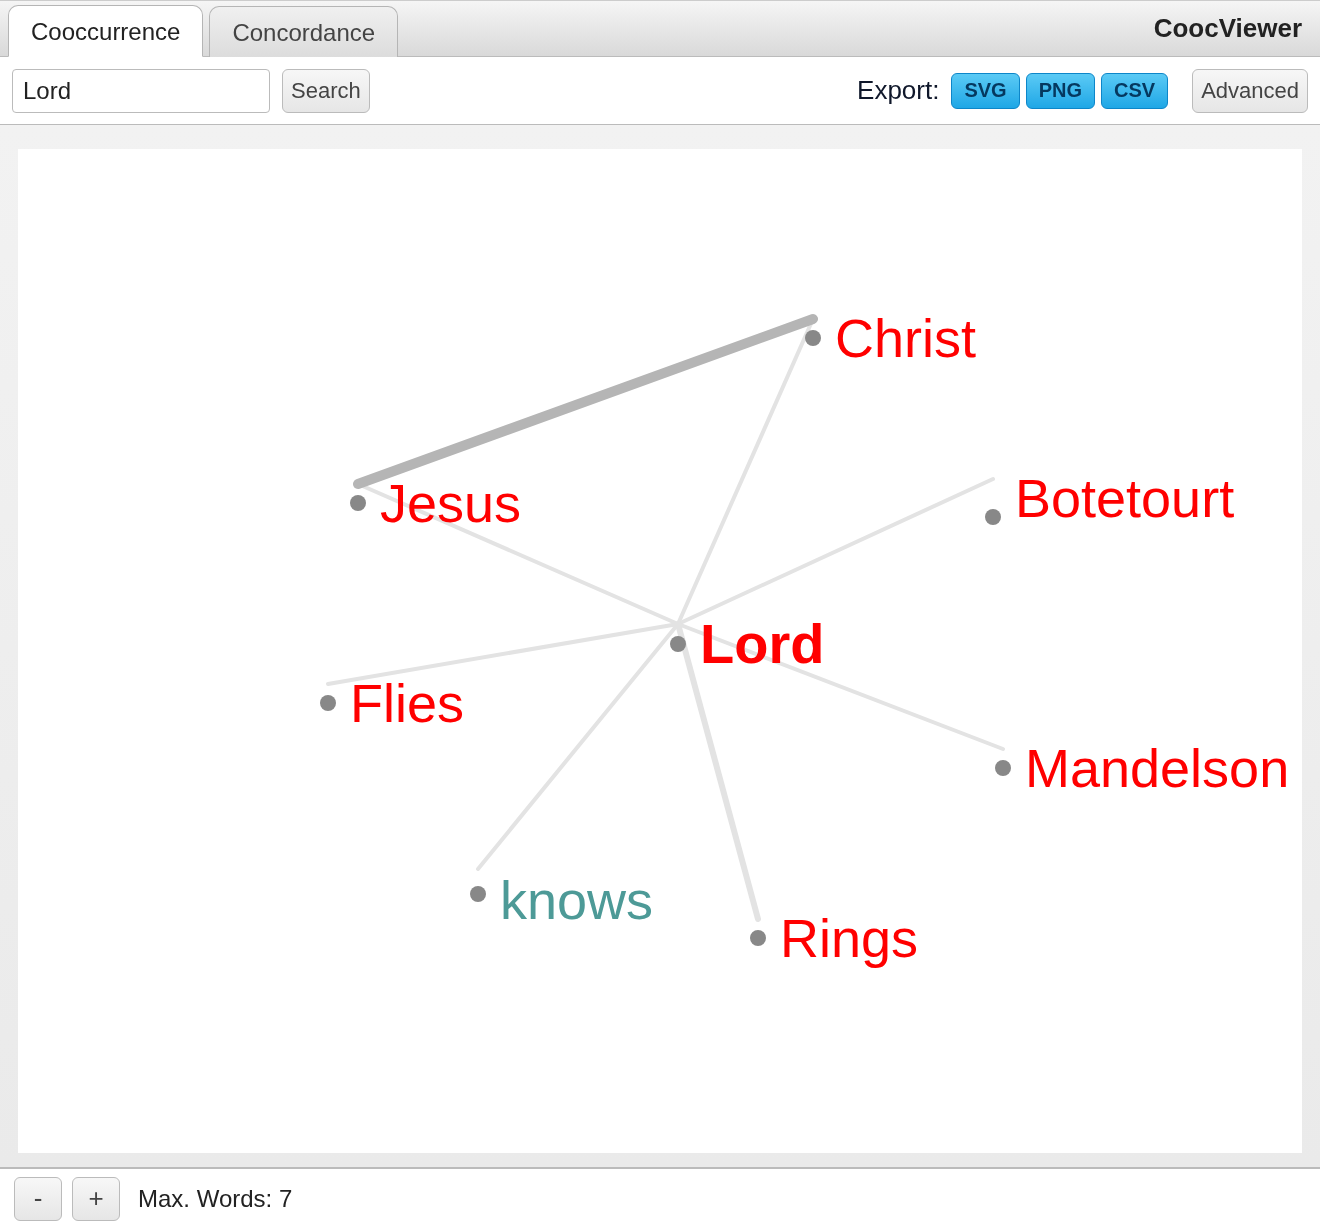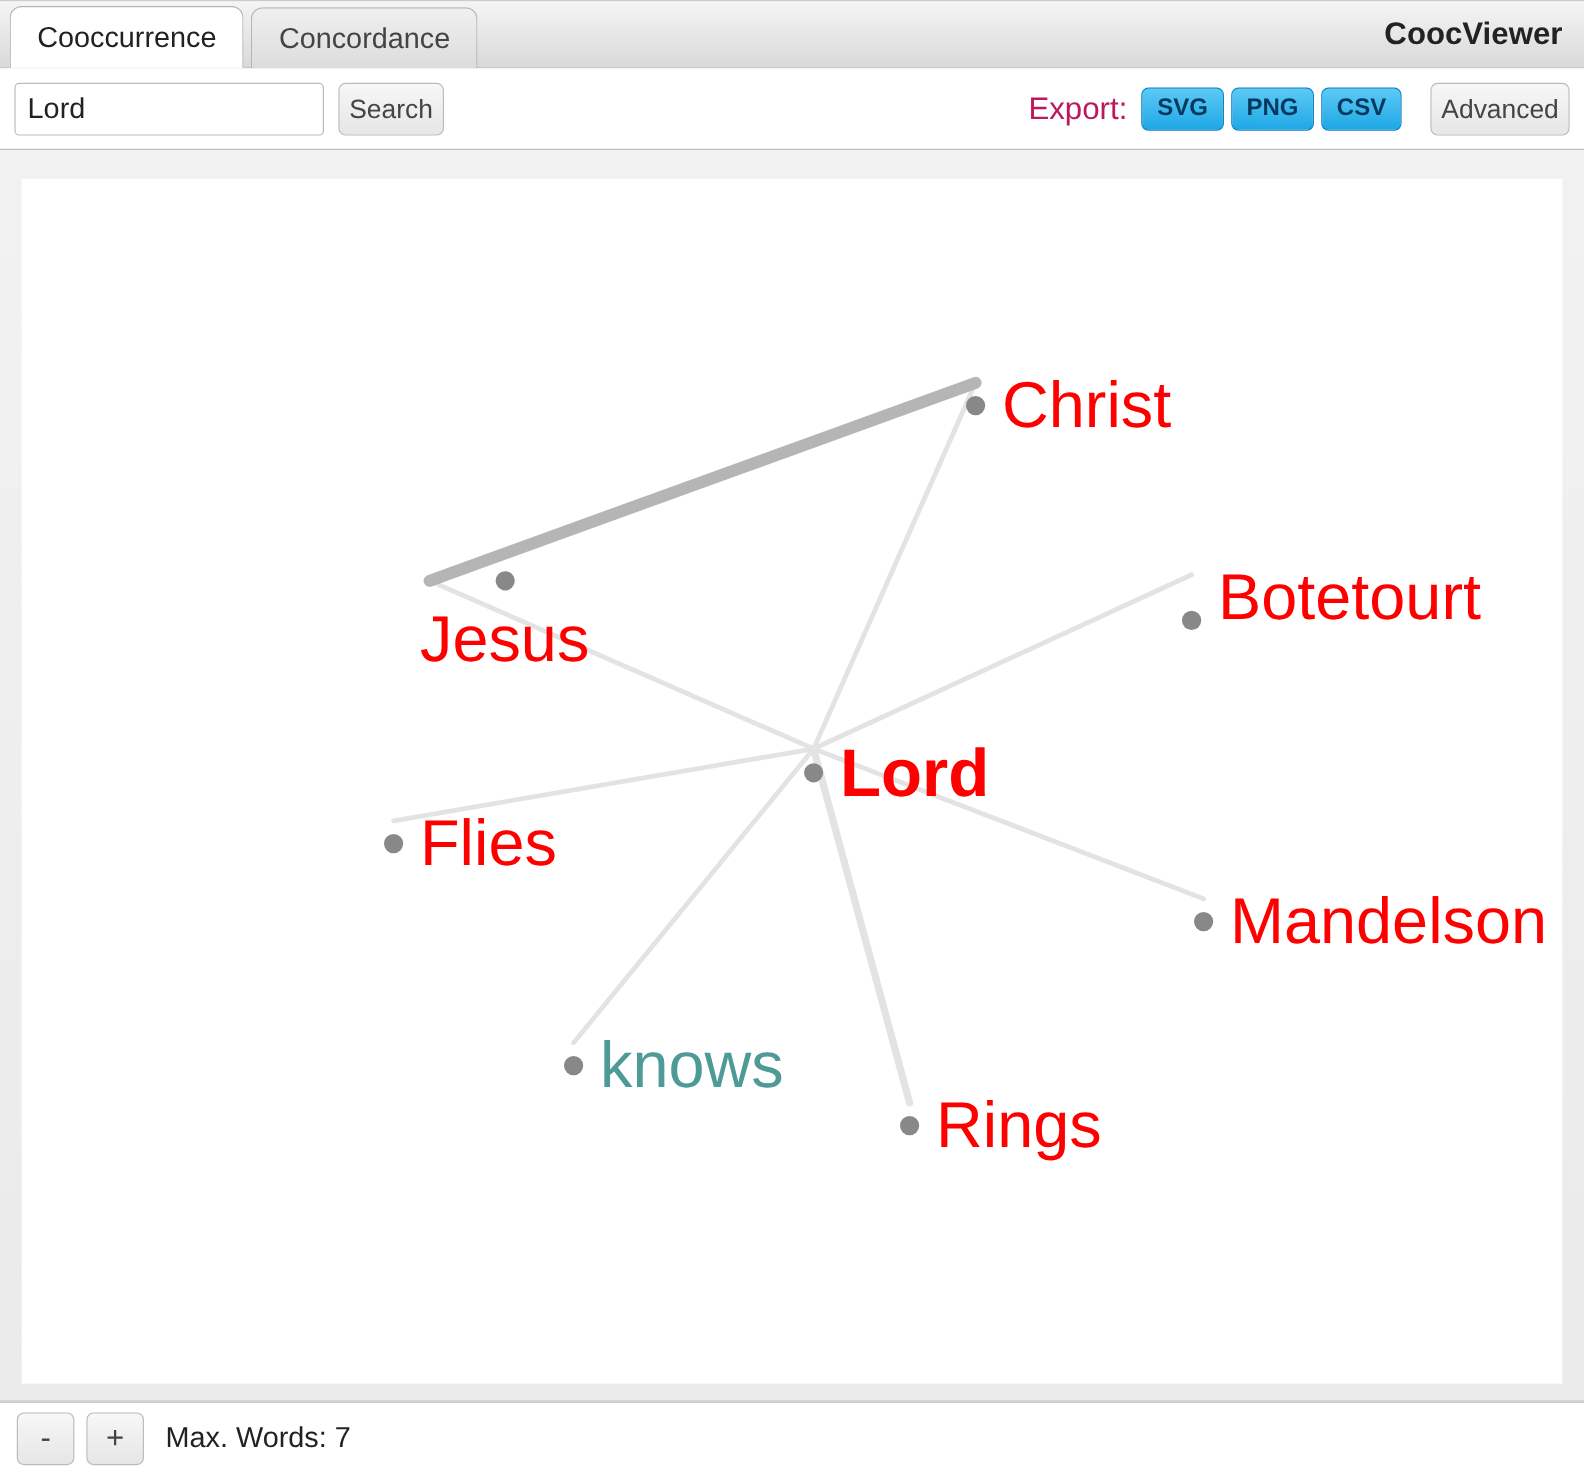--- a/index.html
+++ b/index.html
@@ -46,21 +46,21 @@
     border: 1px solid #bbb; border-radius: 4px; margin-right: 12px;
     color: #222;
   }
   .btn {
     height: 44px; padding: 0 8px; font-size: 22px; color: #444;
     border: 1px solid #bbb; border-radius: 6px;
     background: linear-gradient(#f7f7f7,#e6e6e6);
     cursor: pointer;
   }
   .spacer { flex: 1; }
-  .export-label { font-size: 26px; color: #be185d; margin-right: 12px; }
+  .export-label { font-size: 26px; color: #0f172a; margin-right: 12px; }
   .chip {
     height: 36px; padding: 0 12px; margin-right: 6px;
     font-size: 20px; font-weight: bold; color: #05385f;
     border: 1px solid #0d86c9; border-radius: 6px;
     background: linear-gradient(#5bcaf5,#1fa7e6);
     cursor: pointer;
   }
   .adv-btn { margin-left: 18px; text-align: right; }
 
   
@@ -73,21 +73,21 @@
   }
   .stage svg.edges { position: absolute; inset: 0; width: 100%; height: 100%; }
   .node {
     position: absolute; display: flex; align-items: center; gap: 14px;
     transform: translate(-8px,-8px);
     white-space: nowrap;
   }
   .dot { width: 16px; height: 16px; border-radius: 50%; background: #888; flex: none; }
   .word { font-size: 54px; line-height: 1; }
   .word.red { color: #f00; }
-  .word.teal { color: #4d9a97; }
+  .word.teal { color: #4d9a97; margin-top: 12px; }
   .word.center { font-weight: bold; font-size: 56px; }
 
   
   .footer {
     height: 60px; display: flex; align-items: center; padding: 8px 14px;
     background: #fff; border-top: 1px solid #bbb;
   }
   .smallbtn {
     width: 48px; height: 44px; font-size: 26px; color: #444;
     border: 1px solid #bbb; border-radius: 6px;
@@ -132,21 +132,21 @@
         </svg>
 
     <div class="node" style="left: 660px; top: 475px;">
           <span class="dot"></span>
           <span class="word red center">Lord</span>
         </div>
         <div class="node" style="left: 795px; top: 170px;">
           <span class="dot"></span>
           <span class="word red">Christ</span>
         </div>
-        <div class="node" style="left: 340px; top: 335px; flex-direction: column;">
+        <div class="node" style="left: 340px; top: 335px;">
           <span class="dot"></span>
           <span class="word red">Jesus</span>
         </div>
         <div class="node" style="left: 975px; top: 330px; align-items: flex-end;">
           <span class="dot"></span>
           <span class="word red">Botetourt</span>
         </div>
         <div class="node" style="left: 985px; top: 600px;">
           <span class="dot"></span>
           <span class="word red">Mandelson</span>

